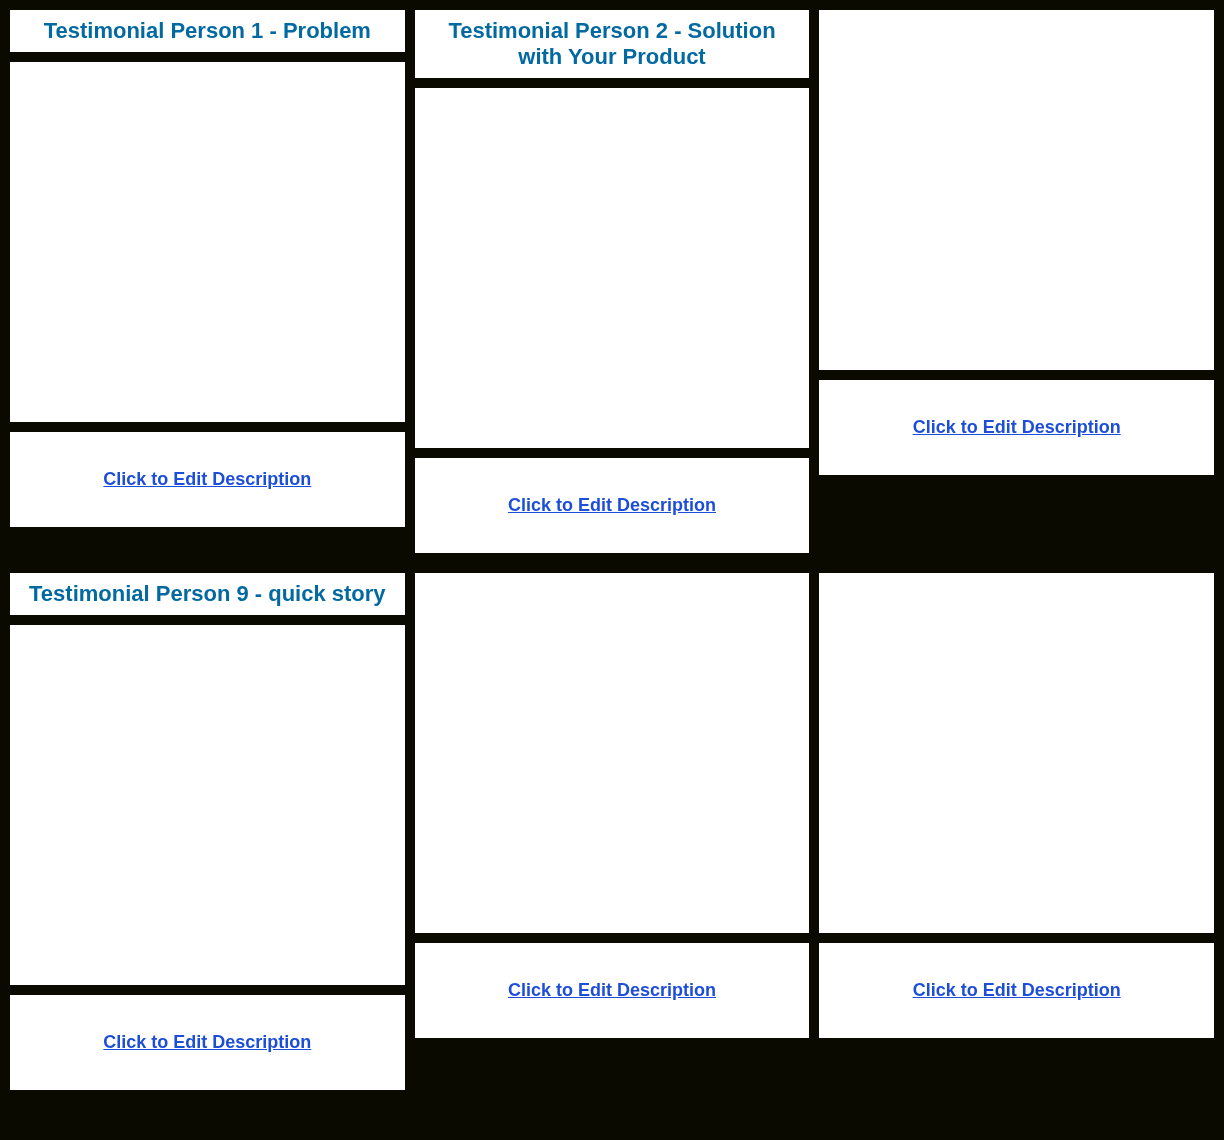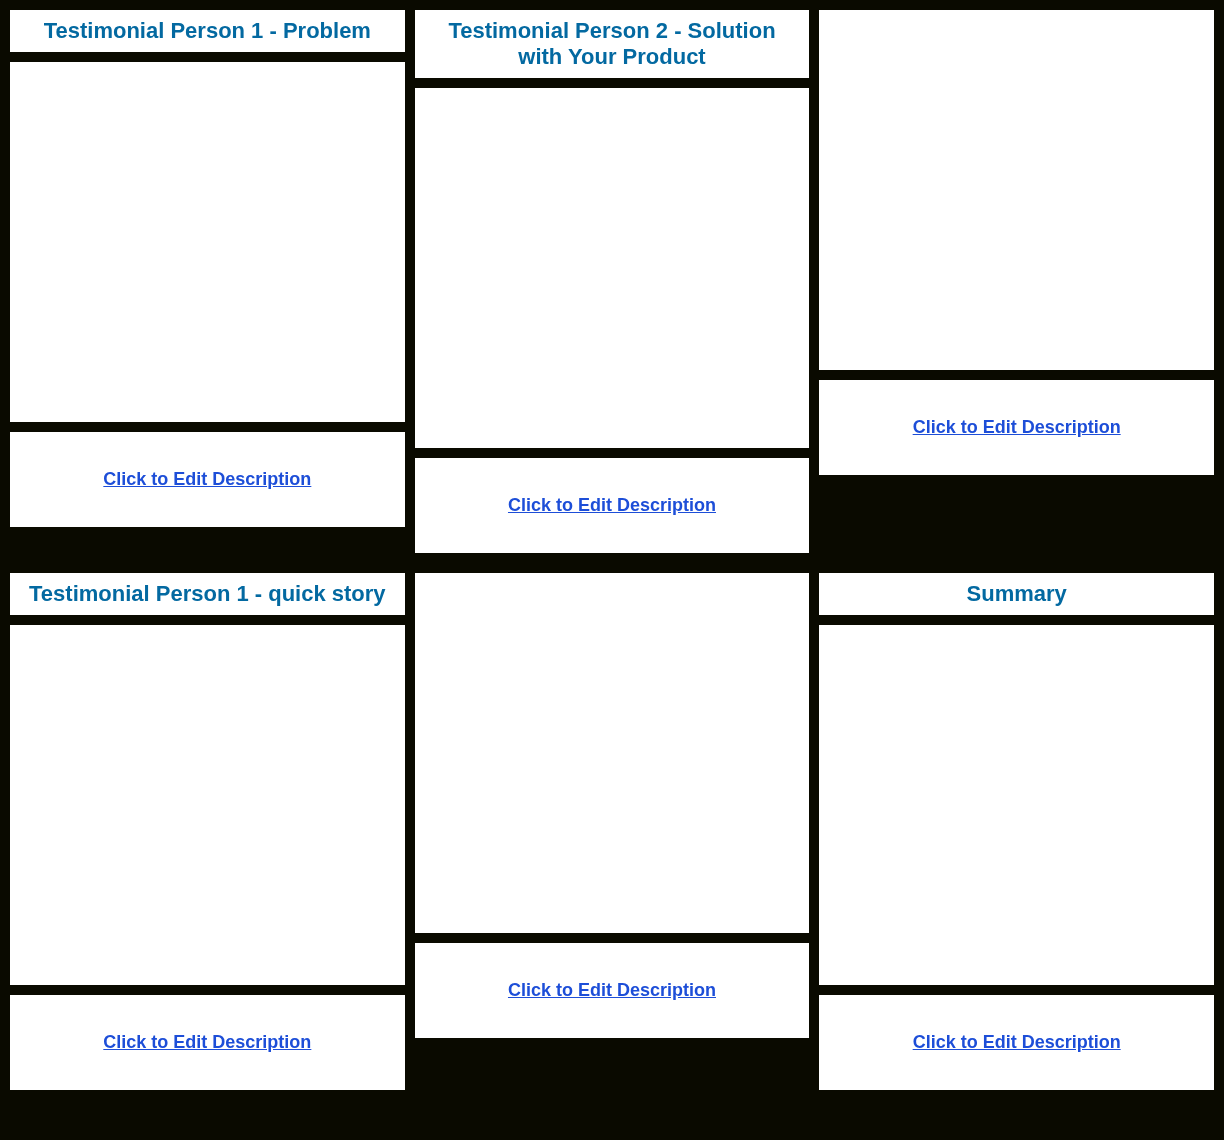--- a/index.html
+++ b/index.html
@@ -90,34 +90,33 @@
     <div class="card-description">
       <span>Click to Edit Description</span>
     </div>
   </div>
 </div>
 
 <div class="section-gap"></div>
 
 <div class="grid-section" id="bottom-row">
   <div class="card">
-    <div class="card-title">Testimonial Person 1 - quick story</div>
+    <div class="card-title">Testimonial Person 9 - quick story</div>
     <div class="card-video"></div>
     <div class="card-description">
       <span>Click to Edit Description</span>
     </div>
   </div>
 
   <div class="card">
     <div class="card-video"></div>
     <div class="card-description">
       <span>Click to Edit Description</span>
     </div>
   </div>
 
   <div class="card">
-    <div class="card-title">Summary</div>
     <div class="card-video"></div>
     <div class="card-description">
       <span>Click to Edit Description</span>
     </div>
   </div>
 </div>
 
 </body></html>

